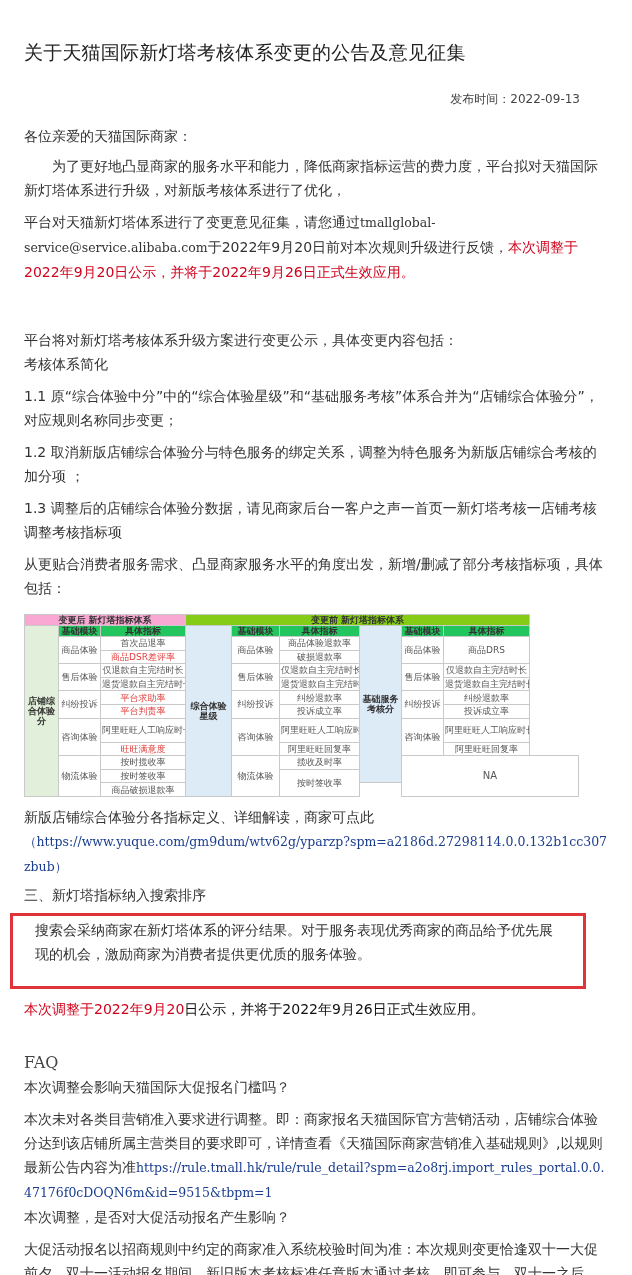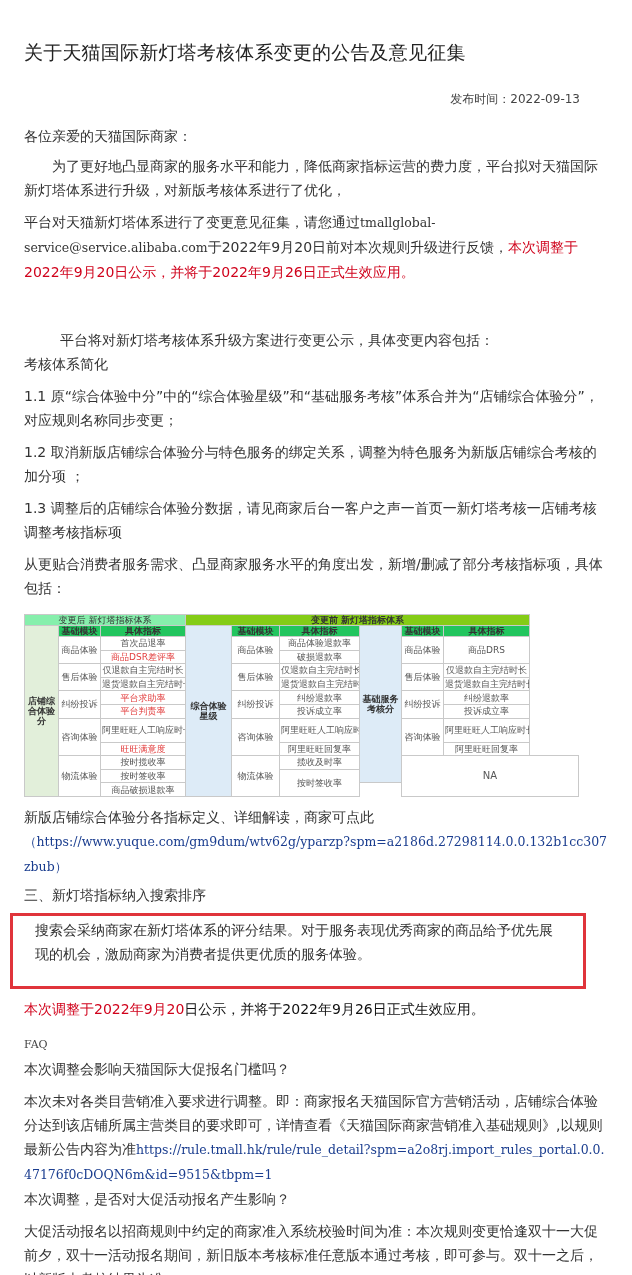--- a/index.html
+++ b/index.html
@@ -18,54 +18,54 @@
   .pubtime {
     text-align: right; font-size: 12px; color: #444;
     margin-top: 24px; margin-right: 28px; line-height: 18px;
   }
   .pubtime .label, .pubtime .value { display: inline; }
   p { line-height: 24px; font-size: 14px; color: #333; }
   .greeting { margin-top: 16px; }
   .indent { text-indent: 28px; margin-top: 6px; }
   .mt8 { margin-top: 8px; }
   .mt4 { margin-top: 4px; }
-  .gap-big { margin-top: 44px; margin-left: 36px; }
+  .gap-big { margin-top: 44px; }
   .mono { font-family: "DejaVu Serif", "Liberation Serif", serif; font-size: 12.5px; }
   .red { color: #d0021b; }
   .link { color: #1a3d8f; font-family: "DejaVu Serif", "Liberation Serif", serif; font-size: 12.5px; }
   .dark { color: #111; }
 
   
   .table-img {
     margin-top: 14px; width: 555px; height: 183px;
     position: relative; overflow: hidden;
     font-size: 9px; color: #555; filter: blur(0.25px);
   }
   table.cmp {
     border-collapse: collapse; width: 100%; height: 100%;
     table-layout: fixed;
   }
   table.cmp td {
     border: 1px solid #c9c9c9; text-align: center; vertical-align: middle;
     padding: 0 1px; line-height: 10px; white-space: nowrap; overflow: hidden;
   }
-  .hdr-new { background: #86efac; font-weight: normal; color: #333; }
+  .hdr-new { background: #f9a8d4; font-weight: bold; color: #333; }
   .hdr-old { background: #84cc16; font-weight: bold; color: #333; }
   .colhdr { background: #22c55e; font-weight: bold; color: #333; }
   .grp-new { background: #e2efda; font-weight: bold; color: #333; }
   .grp-old { background: #ddebf7; font-weight: bold; color: #333; }
   .cell-red { color: #e23b3b; }
   .na { font-size: 10px; color: #555; }
 
   .red-box {
     margin: 6px -24px 0 -24px; padding: 2px 22px 20px 22px;
     border: 3px solid #e0343b; width: 576px; margin-left: 0;
     position: relative; left: -14px;
   }
-  .faq { font-family: "DejaVu Serif", "Liberation Serif", serif; font-size: 11px; color: #444; margin-top: 12px; }
+  .faq { font-family: "DejaVu Serif", "Liberation Serif", serif; font-size: 16px; color: #444; margin-top: 30px; }
 </style>
 </head>
 <body>
 
 <div class="page">
   <div class="article">
     <h1 class="title">关于天猫国际新灯塔考核体系变更的公告及意见征集</h1>
     <div class="pubtime">
       <span class="label">发布时间：</span><span class="value">2022-09-13</span>
     </div>

